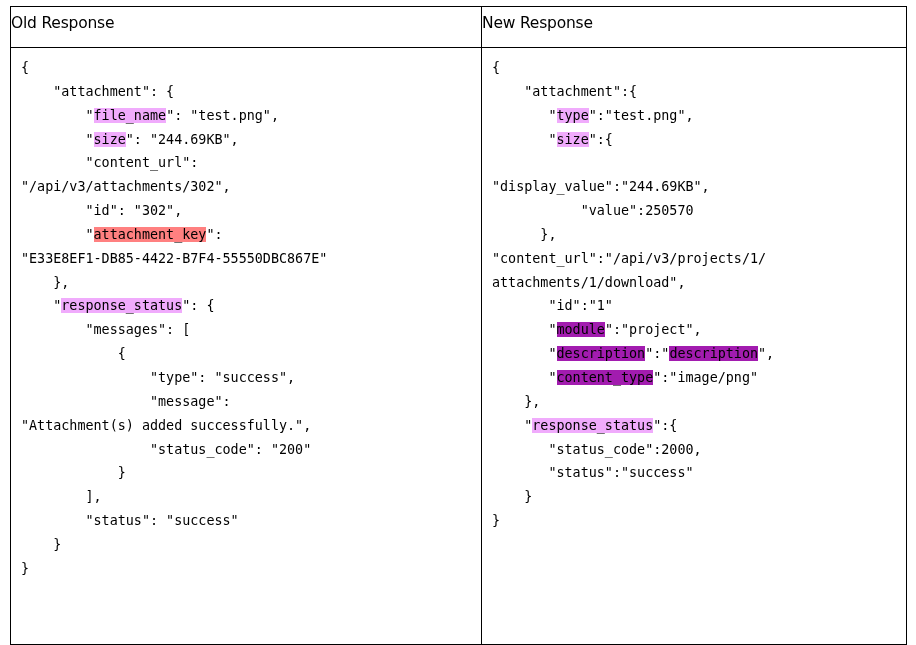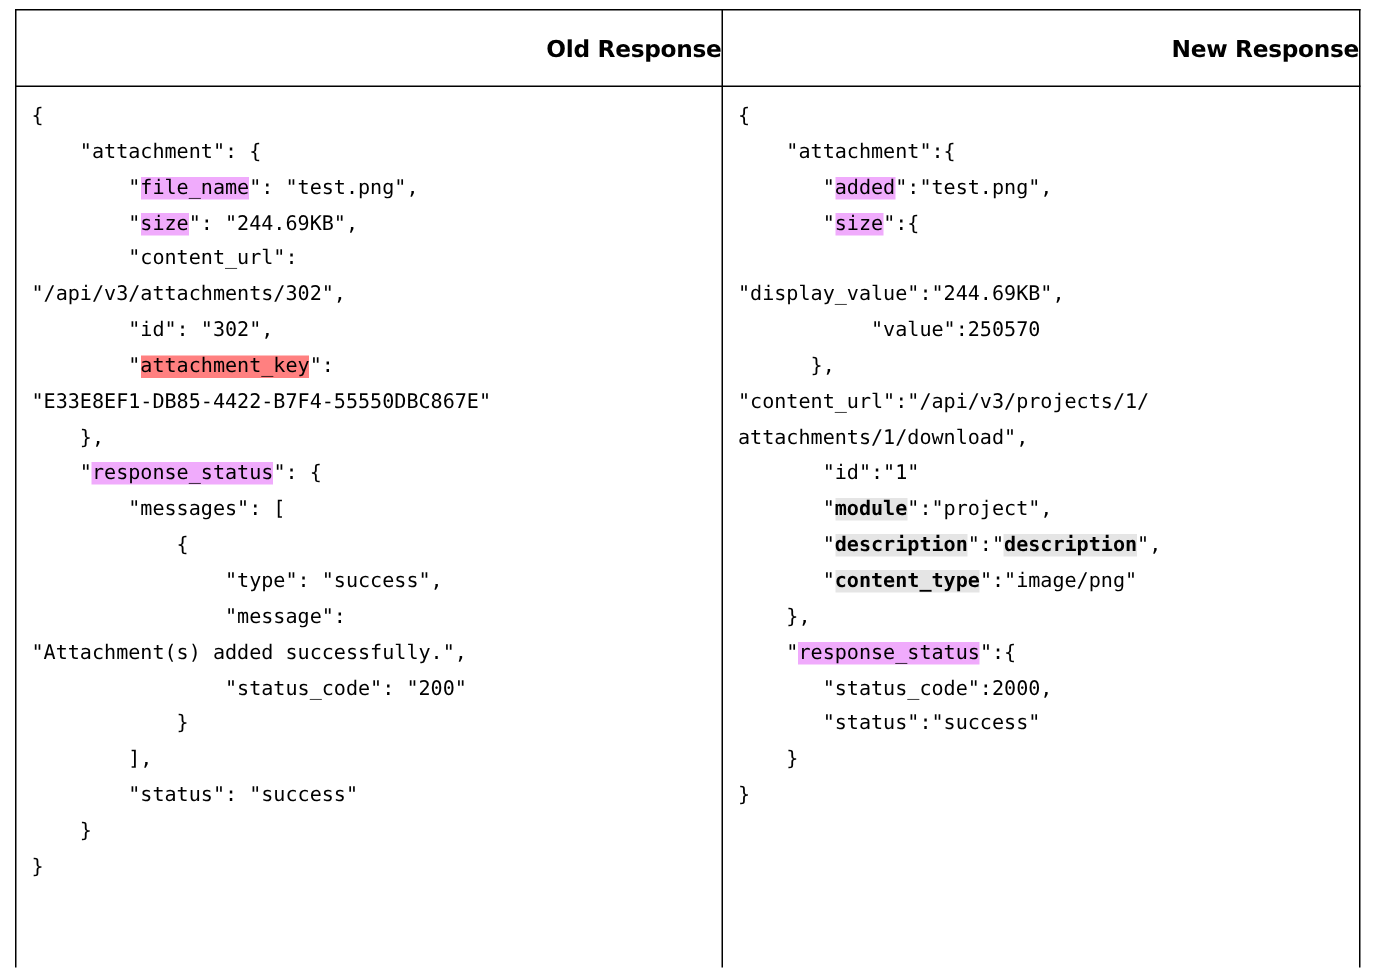--- a/index.html
+++ b/index.html
@@ -35,27 +35,27 @@
 
   table.compare th,
   table.compare td {
     border: 1.6px solid #000000;
     padding: 0;
     vertical-align: top;
   }
 
   table.compare th {
     height: 28px;
-    text-align: right;
+    text-align: left;
     font-family: "DejaVu Sans", sans-serif;
-    font-weight: bold;
+    font-weight: normal;
     font-size: 15.5px;
     color: #000000;
     letter-spacing: -0.2px;
-    padding: 17px 0 5px 0;
+    padding: 7px 0 5px 0;
   }
 
   table.compare td {
     height: 596px;
   }
 
   pre.code {
     margin: 0;
     padding: 8px 4px 4px 10px;
     font-family: "DejaVu Sans Mono", monospace;
@@ -68,22 +68,21 @@
   }
 
   .hl-yellow {
     background: #f0abfc;
   }
   .hl-red {
     background: #FF8080;
     margin-top: 19px;
   }
   .hl-green {
-    background: #e5e5e5;
-    font-weight: bold;
+    background: #a21caf;
   }
 </style>
 </head>
 <body>
 
 <div class="sheet">
 
   <table class="compare">
     <colgroup>
       <col class="c-old">
@@ -117,21 +116,21 @@
                 "status_code": "200"
             }
         ],
         "status": "success"
     }
 }</pre>
         </td>
         <td>
           <pre class="code" id="new-code">{
     "attachment":{
-       "<span class="hl-yellow">added</span>":"test.png",
+       "<span class="hl-yellow">type</span>":"test.png",
        "<span class="hl-yellow">size</span>":{
 
 "display_value":"244.69KB",
            "value":250570
       },
 "content_url":"/api/v3/projects/1/
 attachments/1/download",
        "id":"1"
        "<span class="hl-green">module</span>":"project",
        "<span class="hl-green">description</span>":"<span class="hl-green">description</span>",

